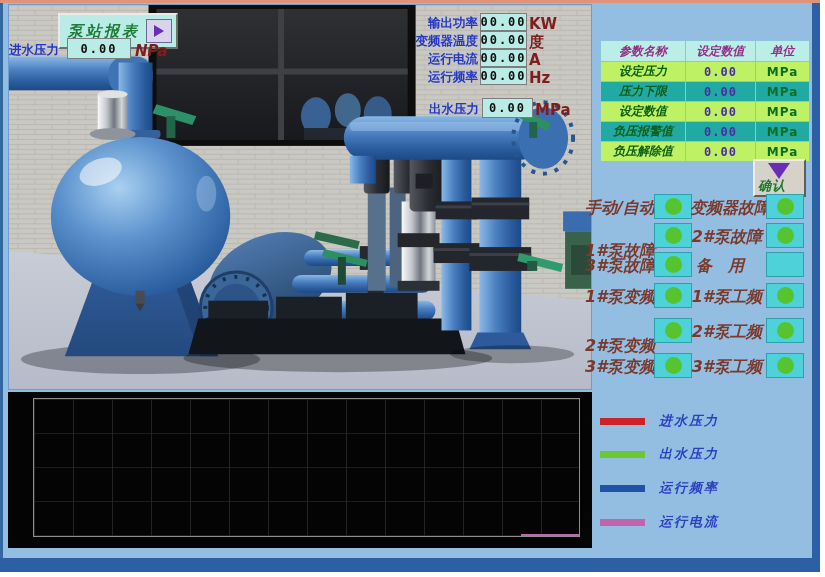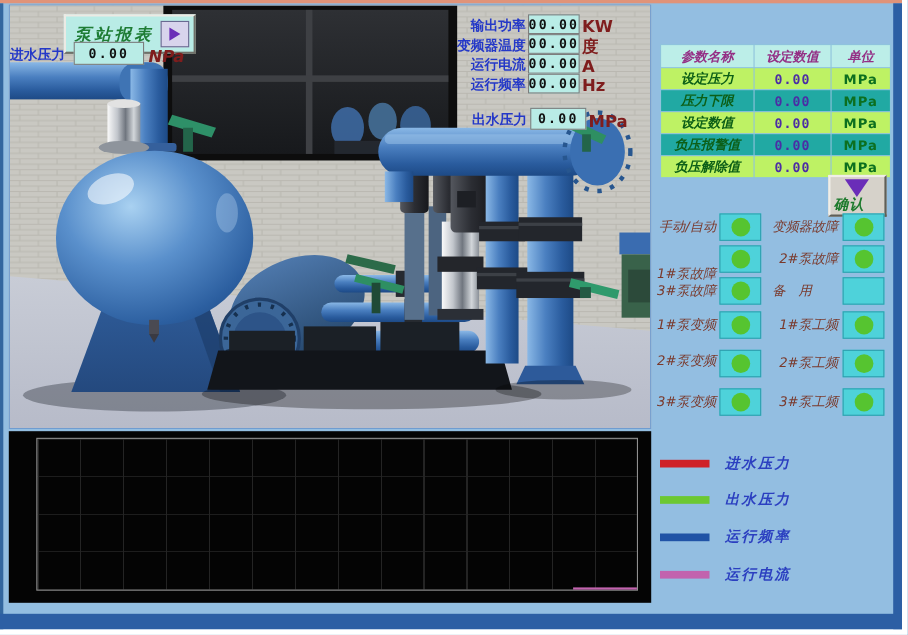--- a/index.html
+++ b/index.html
@@ -39,21 +39,21 @@
   .ptable .rowB{background:#21a9a3;}
   .ptable .pname{color:#0c5f17;}
   .ptable .pval{color:#4c2da5;font-style:normal;font-family:"DejaVu Sans Mono",monospace;letter-spacing:1px;cursor:pointer;}
   .ptable .punit{color:#0c6f1f;font-style:normal;letter-spacing:1px;}
 
   .confirm-btn{position:absolute;left:753px;top:159px;width:49px;height:34px;background:#d6d2ca;border:2px solid;border-color:#f0eee8 #5f5f58 #5f5f58 #f0eee8;cursor:pointer;}
   .confirm-tri{position:absolute;left:13px;top:2px;width:0;height:0;border-left:11px solid transparent;border-right:11px solid transparent;border-top:16px solid #6a2db8;}
   .confirm-lbl{position:absolute;left:3px;bottom:0px;font-size:13px;font-weight:bold;font-style:italic;color:#1c7a2c;letter-spacing:1px;}
 
   
-  .st-label{position:absolute;font-size:12px;font-weight:normal;font-style:italic;color:#7a392b;white-space:nowrap;text-align:right;}
+  .st-label{position:absolute;font-size:16px;font-weight:bold;font-style:italic;color:#7a392b;white-space:nowrap;text-align:right;}
   .lamp-box{position:absolute;width:36px;height:23px;background:#4ed2da;border:1px solid #2f9fae;display:flex;align-items:center;justify-content:center;}
   .lamp{width:17px;height:17px;border-radius:50%;}
 
   
   .leg-bar{position:absolute;left:600px;width:45px;height:7px;}
   .leg-lbl{position:absolute;left:659px;font-size:13px;font-weight:bold;font-style:italic;color:#2b3fc0;letter-spacing:2px;white-space:nowrap;}
 
   
   .chart{position:absolute;left:8px;top:392px;width:584px;height:156px;background:#040404;}
   .plot{position:absolute;left:25px;top:6px;width:545px;height:137px;border:1px solid #8f8f8f;
@@ -360,21 +360,21 @@
 
   <div class="st-label" style="left:585px;top:287px;width:66px;">1#泵变频</div>
   <div class="lamp-box" style="left:654px;top:283px;">
       <div class="lamp" style="background: rgb(86, 196, 48);"></div>
     </div>
   <div class="st-label" style="left:690px;top:287px;width:72px;">1#泵工频</div>
   <div class="lamp-box" style="left:766px;top:283px;">
       <div class="lamp" style="background: rgb(86, 196, 48);"></div>
     </div>
 
-  <div class="st-label" style="left:585px;top:320px;width:66px;">2#泵变频</div>
+  <div class="st-label" style="left:585px;top:336px;width:66px;">2#泵变频</div>
   <div class="lamp-box" style="left:654px;top:318px;">
       <div class="lamp" style="background: rgb(86, 196, 48);"></div>
     </div>
   <div class="st-label" style="left:690px;top:322px;width:72px;">2#泵工频</div>
   <div class="lamp-box" style="left:766px;top:318px;">
       <div class="lamp" style="background: rgb(86, 196, 48);"></div>
     </div>
 
   <div class="st-label" style="left:585px;top:357px;width:66px;">3#泵变频</div>
   <div class="lamp-box" style="left:654px;top:353px;">

